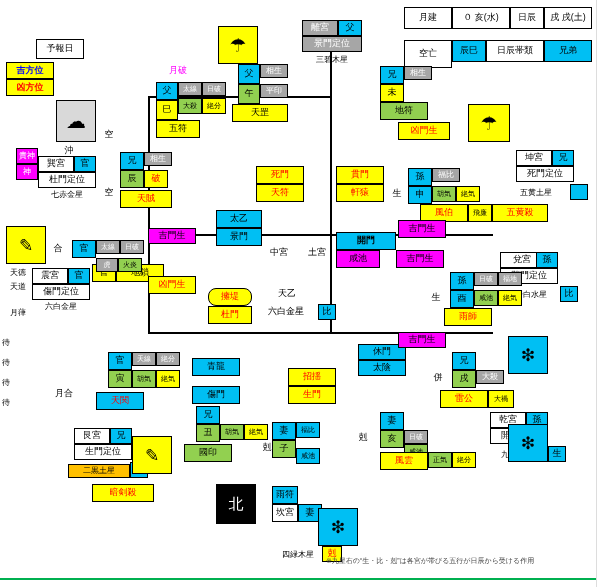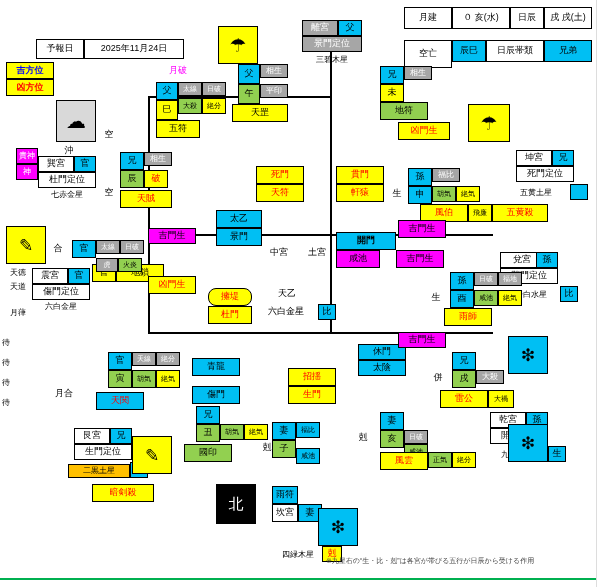--- a/index.html
+++ b/index.html
@@ -70,23 +70,20 @@
   <div class="cell bdr c-white" style="left:486px;top:40px;width:58px;height:22px;">
       <span class="sm">日辰帯類</span>
     </div>
   <div class="cell bdr c-cyan" style="left:544px;top:40px;width:48px;height:22px;">
       <span class="sm">兄弟</span>
     </div>
 
   <div class="cell bdr c-white" style="left:36px;top:39px;width:48px;height:20px;">
       <span class="sm">予報日</span>
     </div>
-  <div class="cell bdr c-white" style="left:84px;top:39px;width:100px;height:20px;">
-      <span class="sm">2025年11月24日</span>
-    </div>
 
   <div class="cell c-yellow bdr" style="left:6px;top:62px;width:48px;height:17px;">
       <span class="sm blue b">吉方位</span>
     </div>
   <div class="cell c-yellow bdr" style="left:6px;top:79px;width:48px;height:17px;">
       <span class="sm red b">凶方位</span>
     </div>
 
   <div class="vline" style="left:148px;top:96px;width:2px;height:238px;"></div>
   <div class="vline" style="left:330px;top:28px;width:2px;height:306px;"></div>

